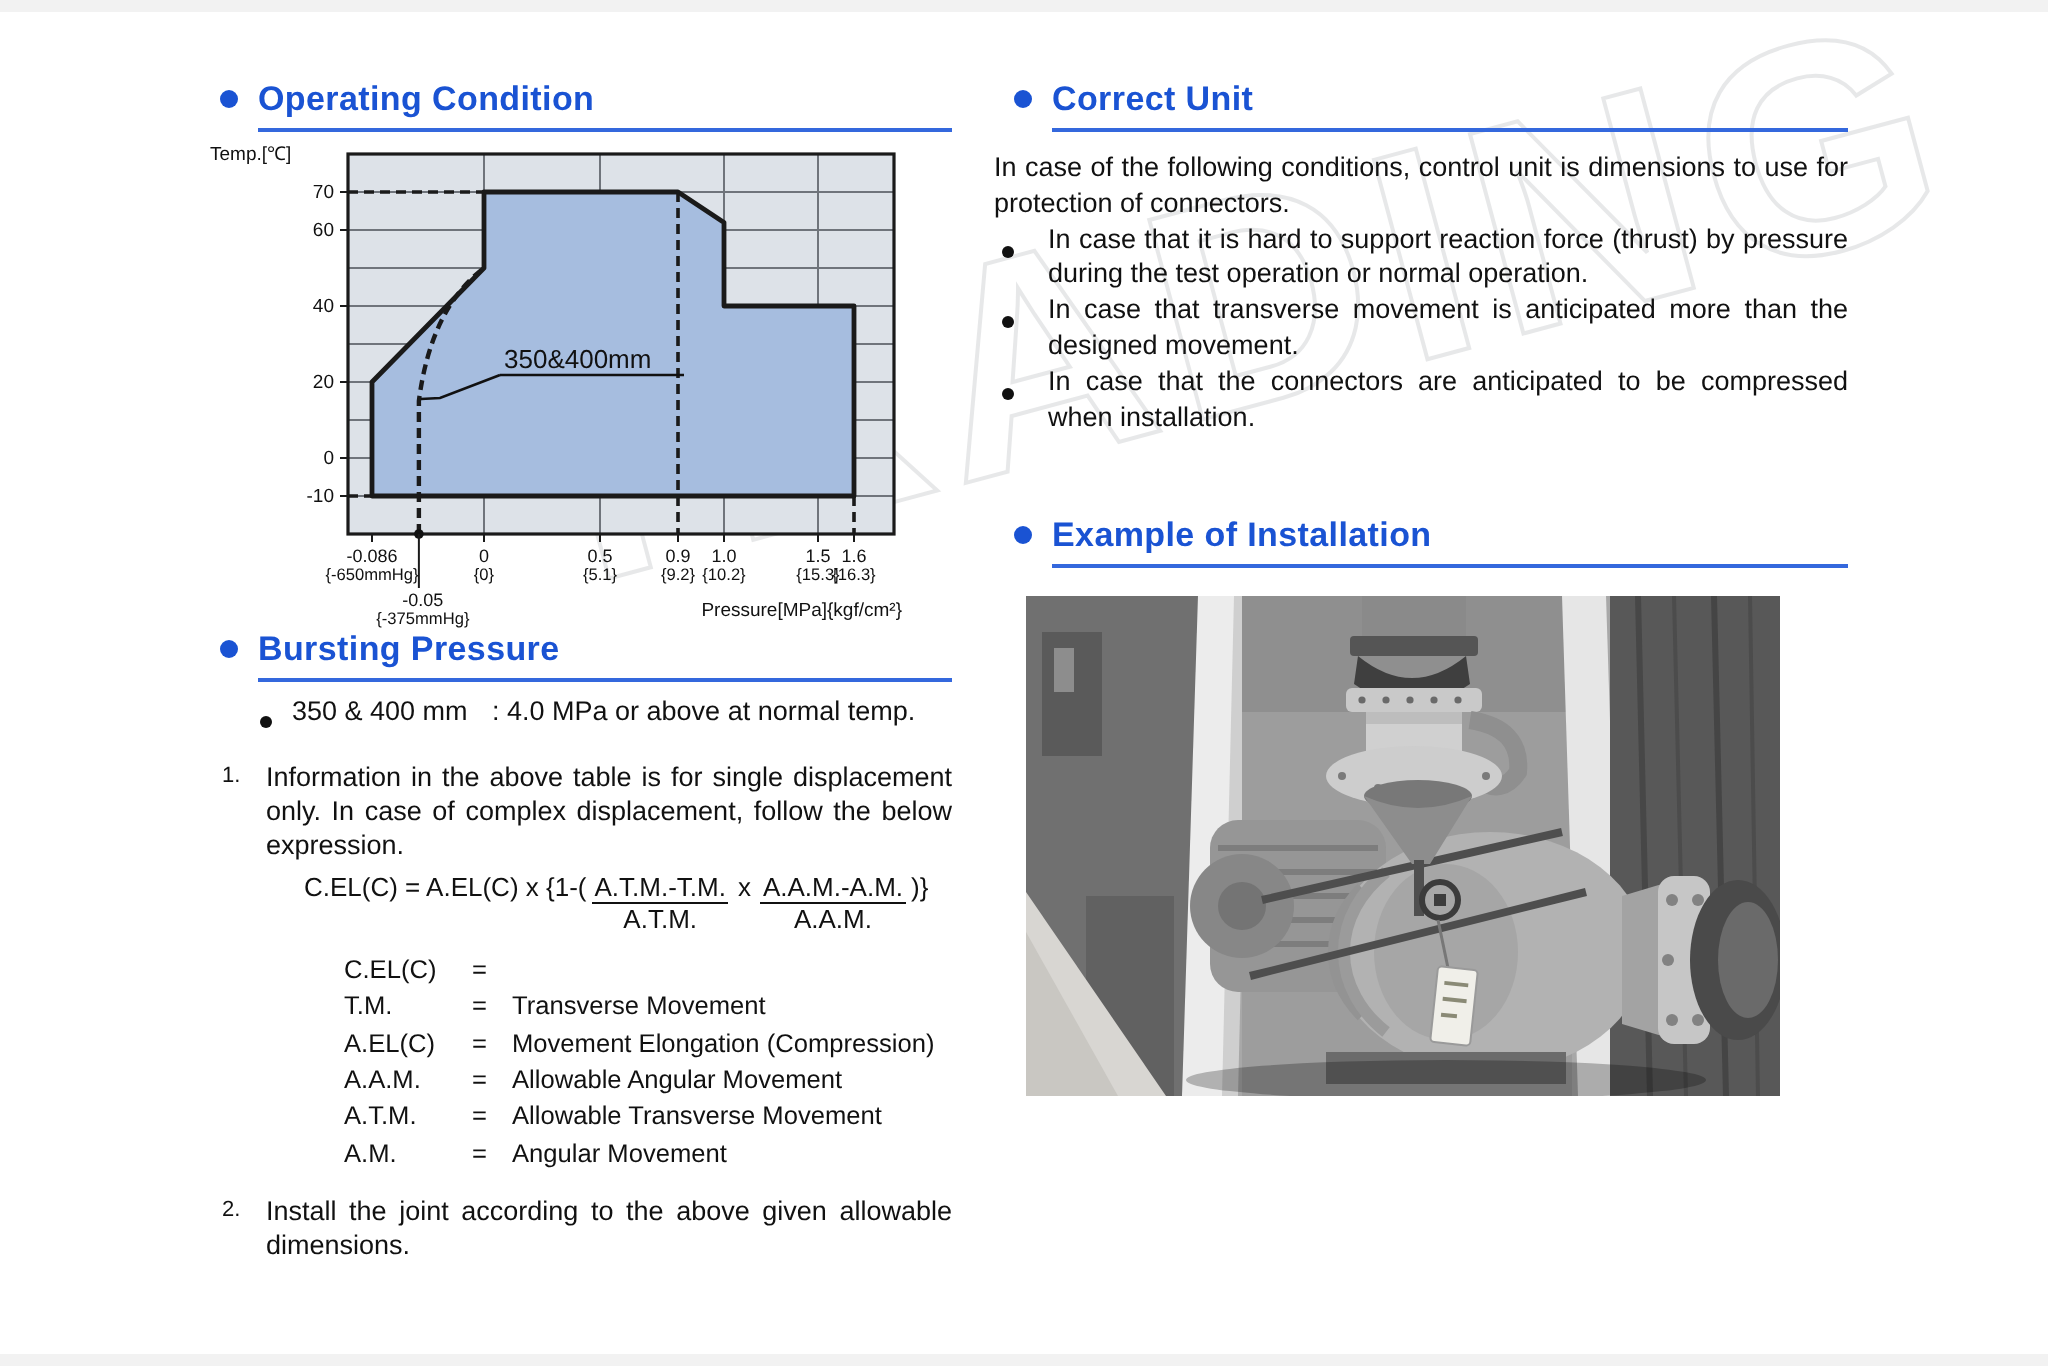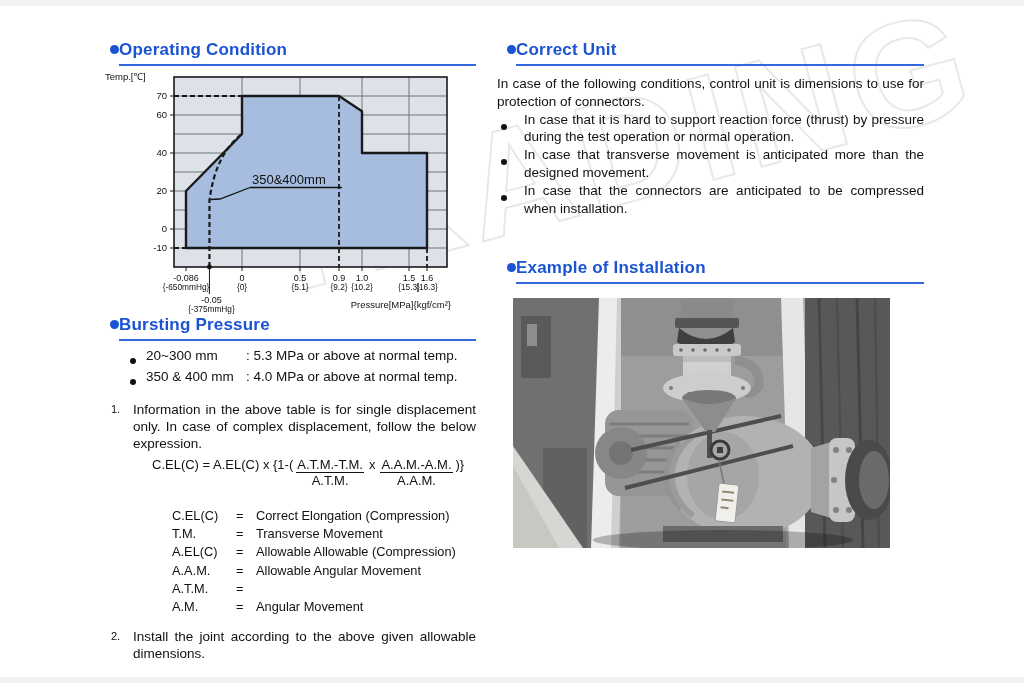--- a/index.html
+++ b/index.html
@@ -16,21 +16,21 @@
     font-size:150px;font-weight:bold;letter-spacing:8px;
     transform:rotate(-15deg);transform-origin:left top;
     color:transparent;-webkit-text-stroke:2px rgba(175,178,182,.30);
     text-shadow:1px 1px 0 rgba(255,255,255,.55);
     pointer-events:none;user-select:none;
   }
 
   .col-left{position:absolute;left:100px;top:40px;width:376px}
   .col-right{position:absolute;left:497px;top:40px;width:427px}
 
-  .section-head{display:flex;align-items:flex-start;padding-left:10px;margin:0}
+  .section-head{display:flex;align-items:flex-start;gap:10px;padding-left:10px;margin:0}
   .hdot{width:9px;height:9px;border-radius:50%;background:#1a53d3;flex:0 0 auto;margin-top:5px}
   .htext{flex:1;font-size:17px;font-weight:bold;color:#1a53d3;border-bottom:2px solid #3468dd;padding-bottom:4px;letter-spacing:.2px}
 
   .body-text{font-size:13.5px;line-height:1.32;text-align:justify}
 
   
   .chart-wrap{position:relative;margin:0 0 0 2px;height:248px}
 
   
   .bp-list{margin-top:7px}
@@ -43,21 +43,21 @@
   
   .note{display:flex;margin-top:11px}
   .nnum{flex:0 0 22px;padding-left:11px;font-size:11px;padding-top:2px}
   .ntext{flex:1;text-align:justify;font-size:13.5px;line-height:1.28}
 
   .formula{display:flex;align-items:flex-start;font-size:13px;margin:4px 0 0 52px;line-height:1.2;white-space:nowrap}
   .frac{text-align:center;margin:0 3px}
   .fnum{border-bottom:1.4px solid #111;padding:0 1px}
   .ftimes{margin:0 2px}
 
-  .defs{margin:19px 0 0 72px;font-size:12.8px;line-height:1.2}
+  .defs{margin:9px 0 0 72px;font-size:12.8px;line-height:1.2}
   .def-row{display:flex;margin-top:3px}
   .def-abbr{flex:0 0 64px}
   .def-eq{flex:0 0 20px}
   .def-desc{flex:1}
 
   
   .cu-intro{margin-top:9px}
   .cu-bullet{display:flex;}
   .cu-dot-col{flex:0 0 23px;padding-left:4px;padding-top:5px}
   .cu-text{flex:1}
@@ -152,25 +152,20 @@
   </div>
 
   <div class="section-head bp-head">
     <span class="hdot"></span>
     <span class="htext">Bursting Pressure</span>
   </div>
 
   <div class="bp-list">
     <div class="bp-row">
       <span class="bp-dot-col"><span class="dot"></span></span>
-      <span class="bp-size">20~300 mm</span>
-      <span class="bp-value">: 5.3 MPa or above at normal temp.</span>
-    </div>
-    <div class="bp-row">
-      <span class="bp-dot-col"><span class="dot"></span></span>
       <span class="bp-size">350 &amp; 400 mm</span>
       <span class="bp-value">: 4.0 MPa or above at normal temp.</span>
     </div>
   </div>
 
 
   <div class="note">
     <span class="nnum">1.</span>
     <span class="ntext">Information in the above table is for single displacement only.  In case of complex displacement, follow the below expression.</span>
   </div>
@@ -186,40 +181,40 @@
       <span class="fnum" style="display:block">A.A.M.-A.M.</span>
       <span style="display:block">A.A.M.</span>
     </span>
     <span>)}</span>
   </div>
 
   <div class="defs">
     <div class="def-row">
       <span class="def-abbr">C.EL(C)</span>
       <span class="def-eq">=</span>
-      <span class="def-desc">Correct Elongation (Compression)</span>
     </div>
     <div class="def-row">
       <span class="def-abbr">T.M.</span>
       <span class="def-eq">=</span>
       <span class="def-desc">Transverse Movement</span>
     </div>
     <div class="def-row">
       <span class="def-abbr">A.EL(C)</span>
       <span class="def-eq">=</span>
-      <span class="def-desc">Allowable Allowable (Compression)</span>
+      <span class="def-desc">Movement Elongation (Compression)</span>
     </div>
     <div class="def-row">
       <span class="def-abbr">A.A.M.</span>
       <span class="def-eq">=</span>
       <span class="def-desc">Allowable Angular Movement</span>
     </div>
     <div class="def-row">
       <span class="def-abbr">A.T.M.</span>
       <span class="def-eq">=</span>
+      <span class="def-desc">Allowable Transverse Movement</span>
     </div>
     <div class="def-row">
       <span class="def-abbr">A.M.</span>
       <span class="def-eq">=</span>
       <span class="def-desc">Angular Movement</span>
     </div>
   </div>
 
   <div class="note note2">
     <span class="nnum">2.</span>

